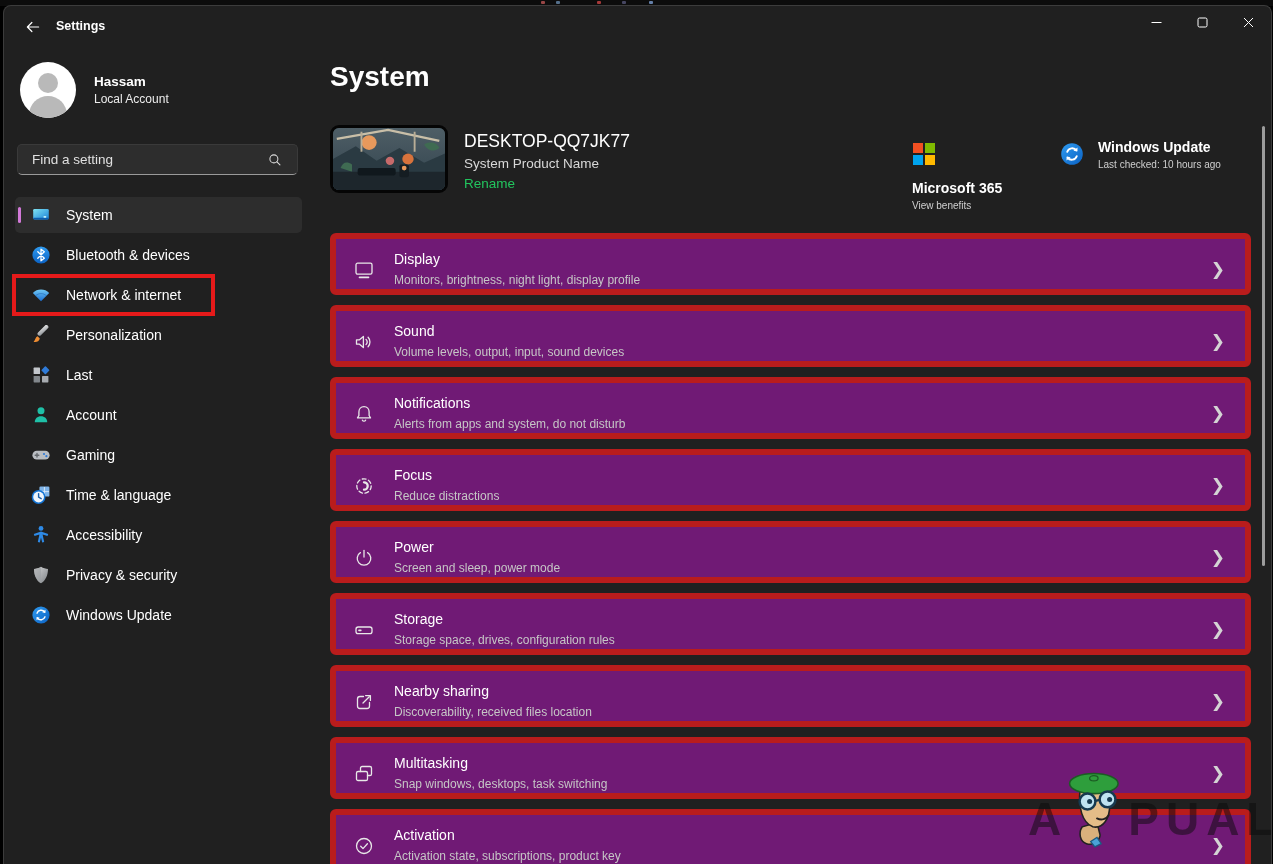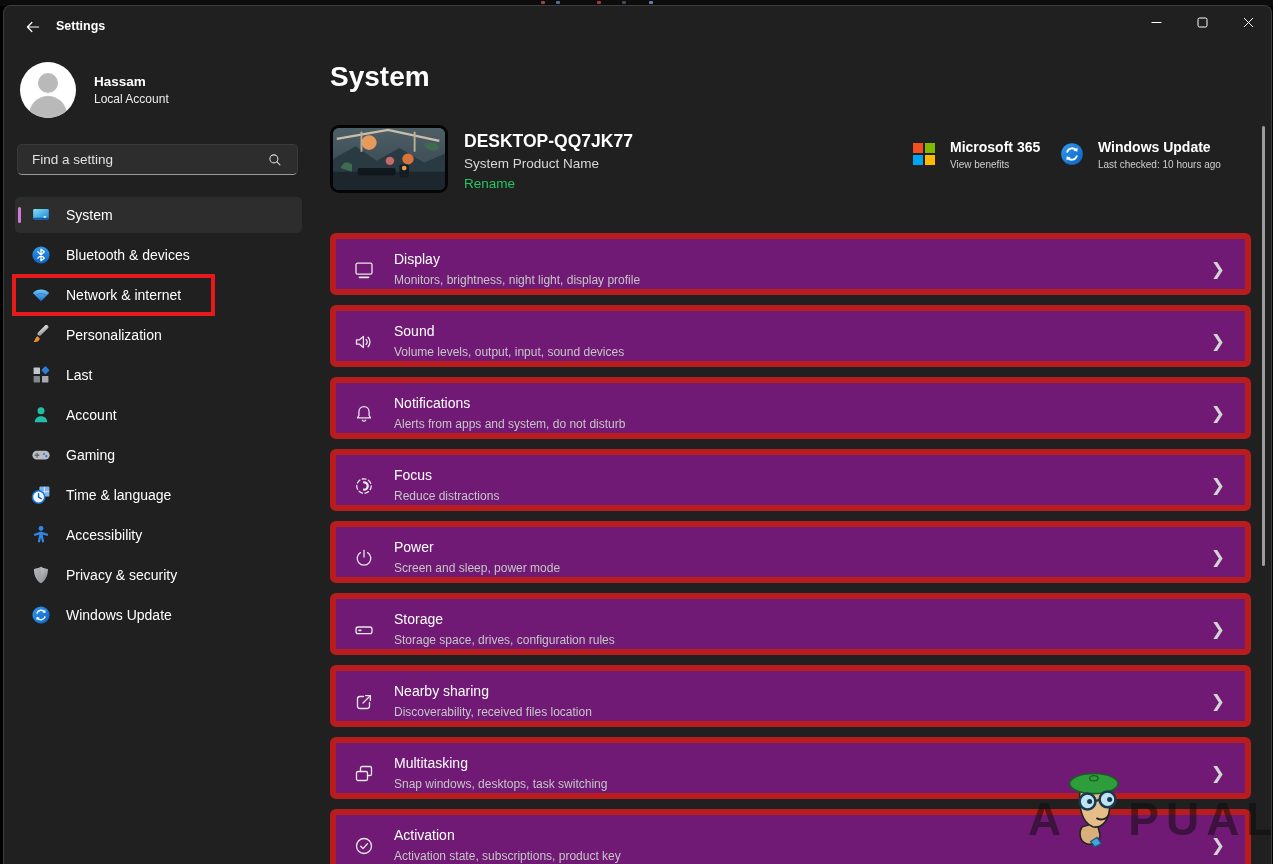--- a/index.html
+++ b/index.html
@@ -49,26 +49,26 @@
   .annotation-box { position:absolute; z-index:30; pointer-events:none; border-style:solid; }
 
   
   .main { position:absolute; left:316px; top:44px; right:0; bottom:0; }
   .page-title { position:absolute; left:10px; top:11px; font-size:28px; font-weight:600; color:#fff; }
 
   .device-header { position:absolute; left:10px; top:75px; right:30px; height:72px; }
   .device-thumb { position:absolute; left:0; top:0; width:118px; height:68px; border:3px solid #050505;
                   border-radius:9px; overflow:hidden; background:#2c3a42; }
   .device-thumb svg { width:100%; height:100%; display:block; }
-  .device-name { position:absolute; left:134px; top:6px; font-size:17.5px; font-weight:700; color:#fff; }
+  .device-name { position:absolute; left:134px; top:6px; font-size:17.5px; font-weight:400; color:#fff; }
   .device-product { position:absolute; left:134px; top:31px; font-size:13.5px; color:#d8d8d8; }
   .device-rename { position:absolute; left:134px; top:51px; font-size:13.5px; cursor:pointer; }
 
   .promo { position:absolute; top:14px; display:flex; gap:14px; align-items:flex-start; }
-  .promo-ms365 { left:582px; }
+  .promo-ms365 { left:582px;flex-direction:column; }
   .promo-update { left:730px; }
   .promo-icon { width:24px; height:24px; margin-top:3px; }
   .promo-icon svg { width:24px; height:24px; display:block; }
   .promo-title { font-size:14px; font-weight:700; color:#fff; margin-bottom:4px; white-space:nowrap; }
   .promo-sub { font-size:10px; color:#cfcfcf; white-space:nowrap; }
 
   .rows { position:absolute; left:10px; top:183px; width:921px; }
   .settings-row { position:relative; height:62px; margin-bottom:10px; background:#701a75;
                   border:6px solid #b91c1c; border-radius:6px; cursor:pointer; }
   .row-icon { position:absolute; left:16px; top:19px; width:24px; height:24px; }

